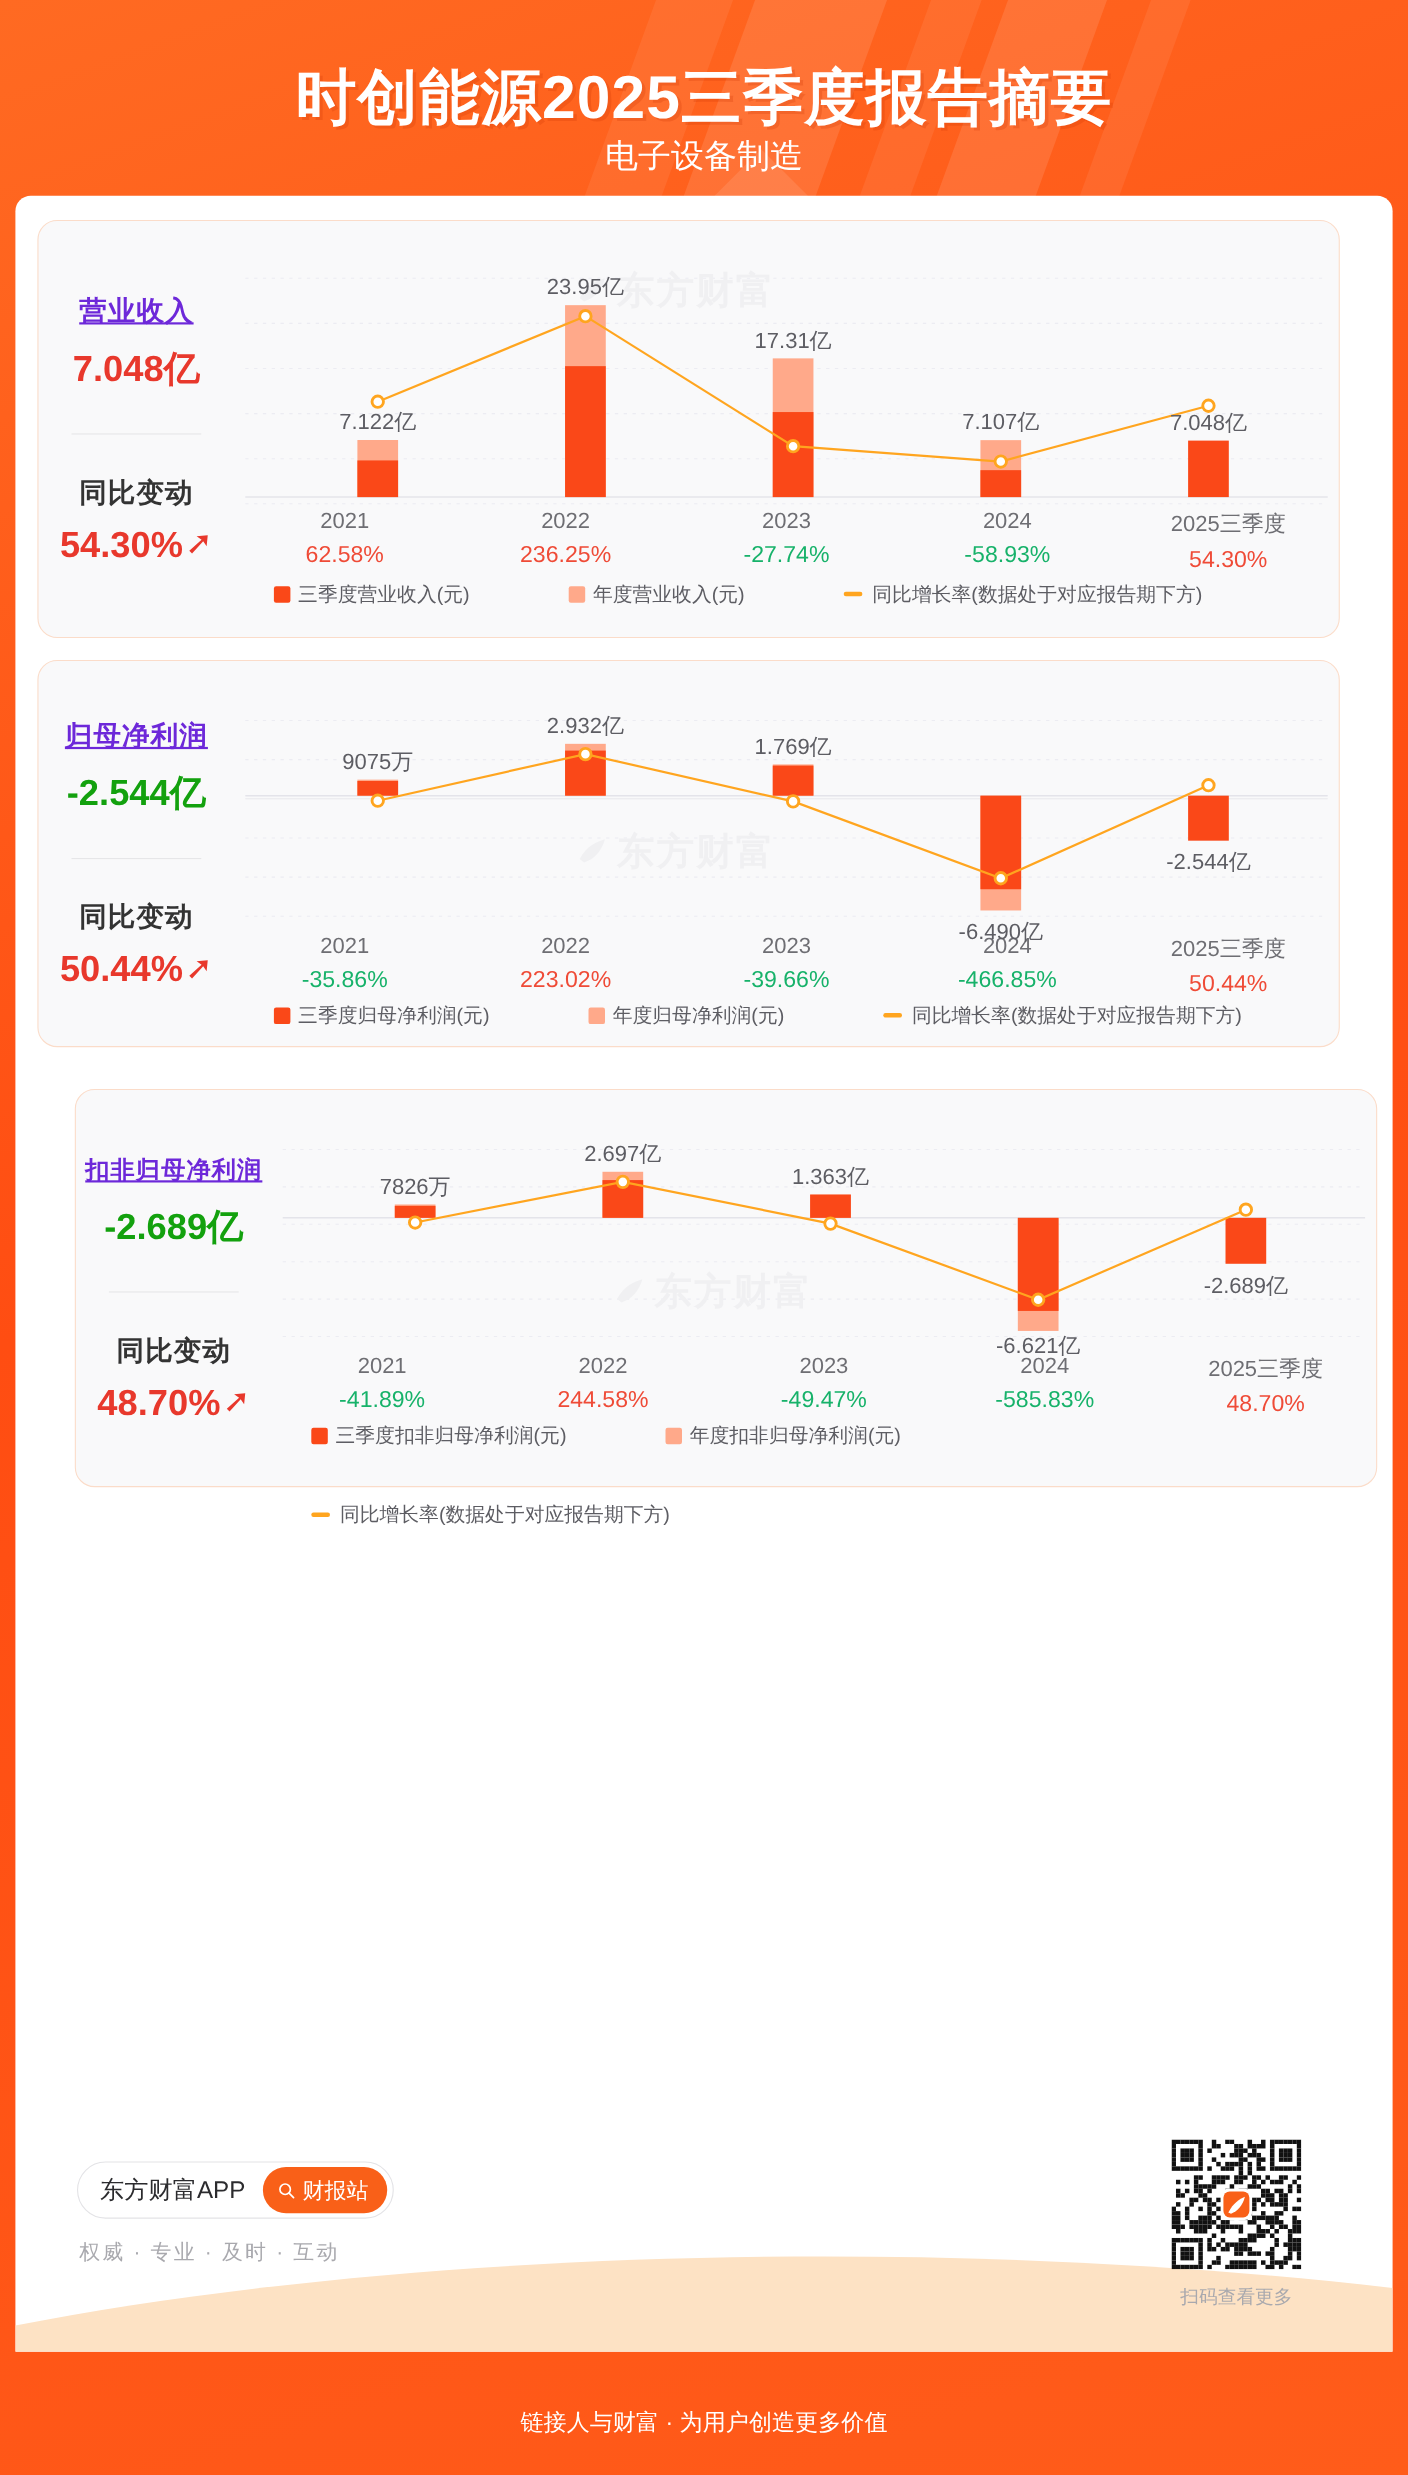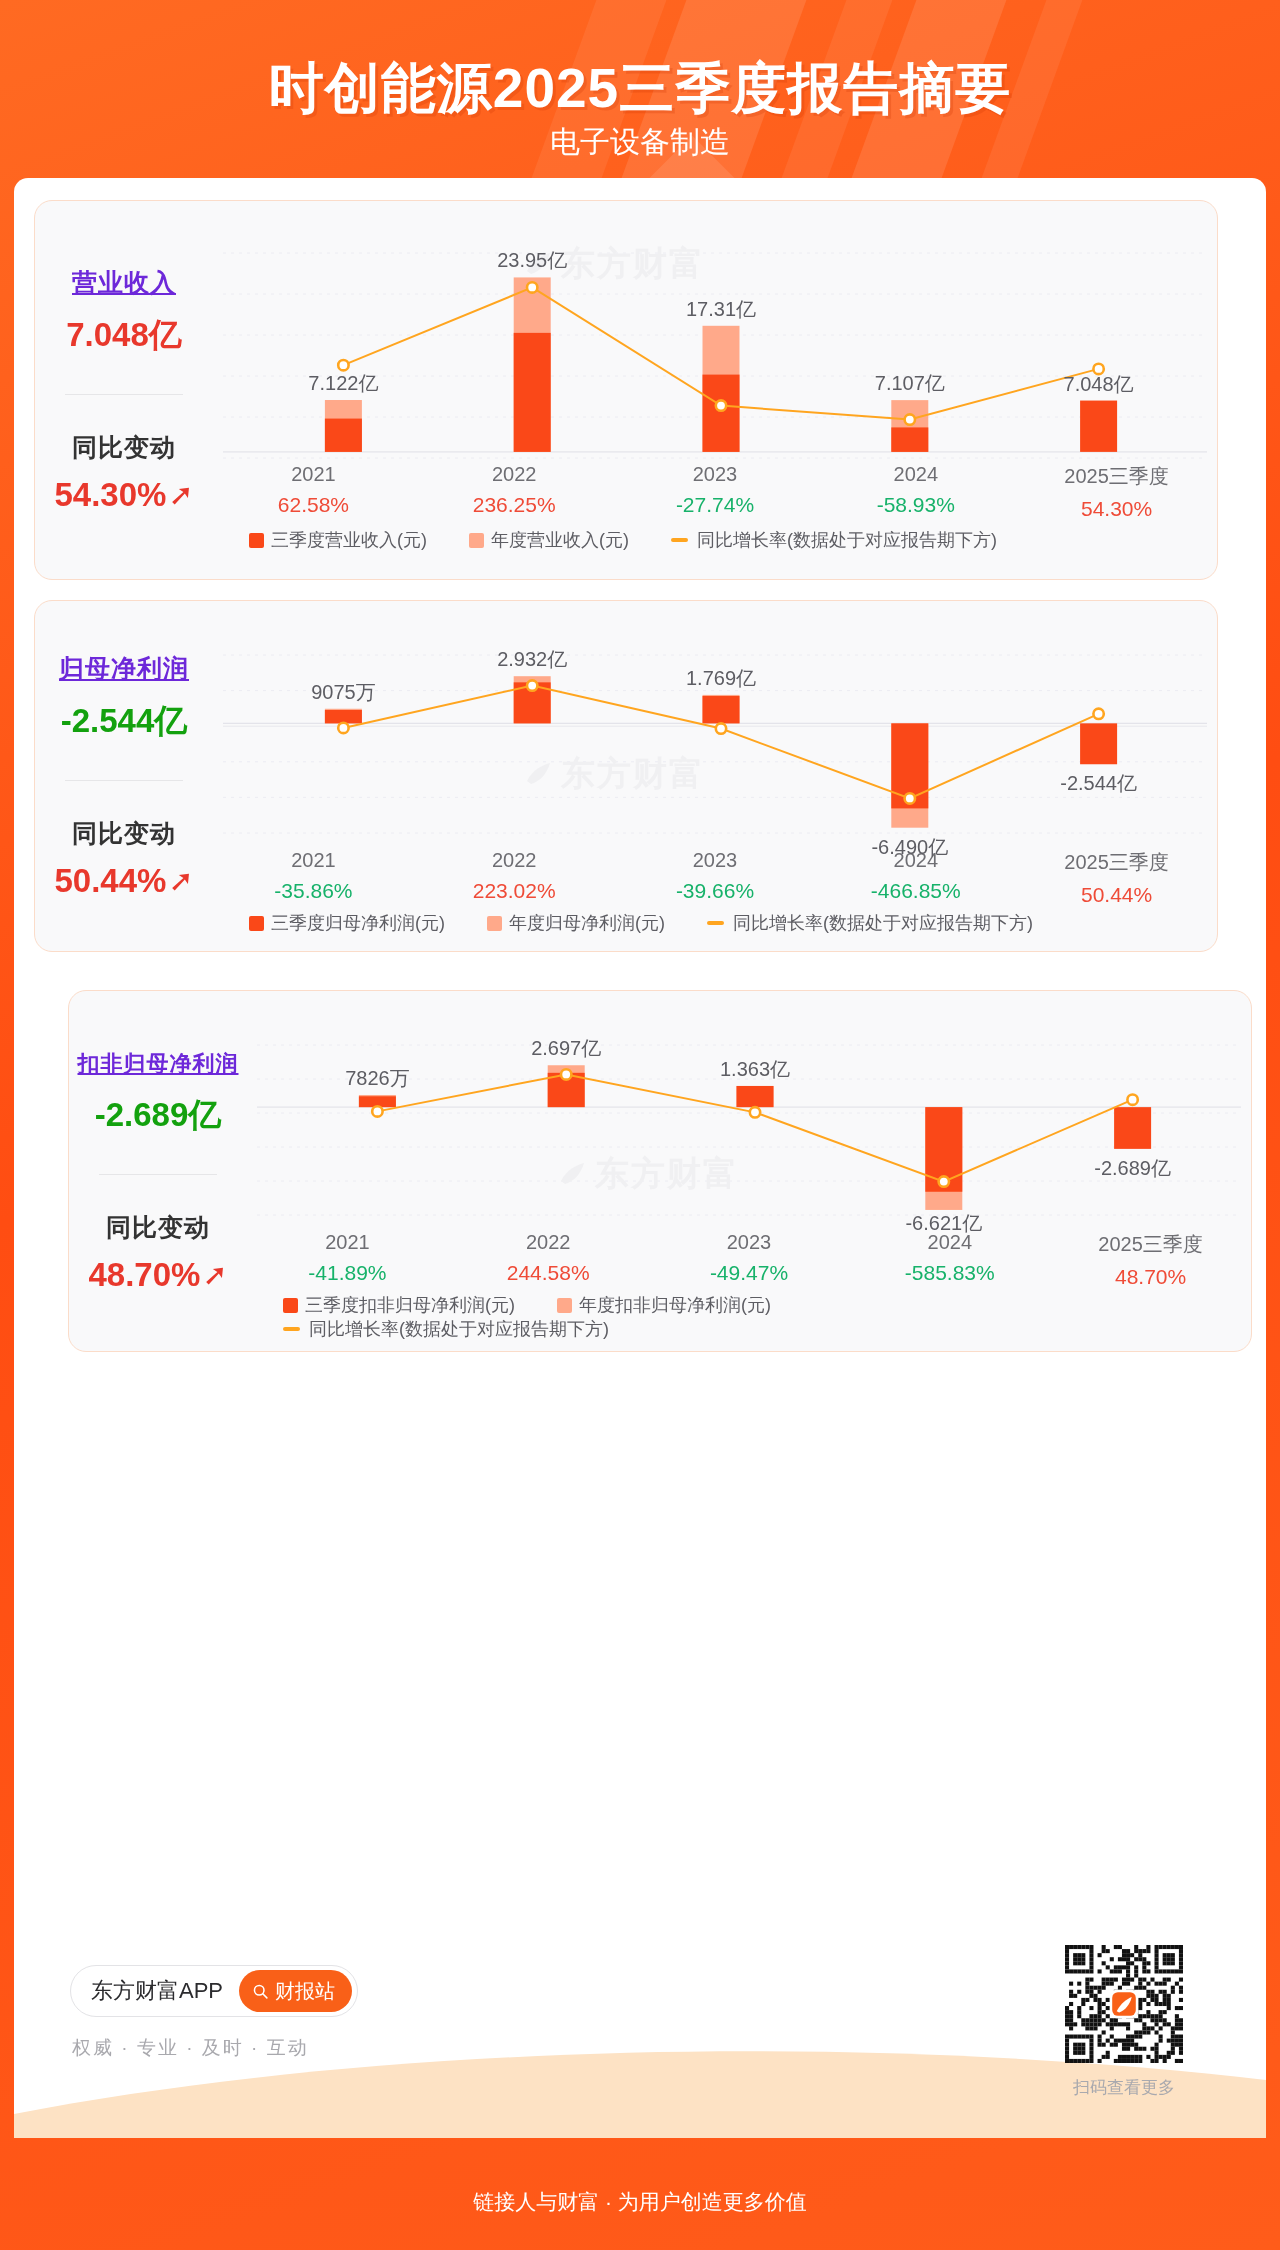--- a/index.html
+++ b/index.html
@@ -82,21 +82,21 @@
   .sec-right { position: absolute; left: 178px; top: 0; right: 0; height: 100%; }
 
   .plot { position: absolute; left: 0; top: 0; }
   .axis-row { position: absolute; left: 0; width: 100%; display: flex; }
   .axis-cell { flex: 1; text-align: center; }
   .axis-year { font-size: 20px; color: #6e6e73; }
   .axis-pct { font-size: 21px; margin-top: 7px; }
   .pct-red { color: #ef4b37; }
   .pct-green { color: #17b26a; }
 
-  .legend { position: absolute; display: flex; align-items: center; }
+  .legend { position: absolute; display: flex; align-items: center; gap: 48px; }
   .lg-item { display: flex; align-items: center; margin-right: 42px; }
   .lg-sq { width: 15px; height: 15px; border-radius: 2px; margin-right: 7px; }
   .lg-line { width: 17px; height: 4px; border-radius: 2px; margin-right: 9px; background: #ffa51f; }
   .lg-txt { font-size: 18px; color: #5d5d63; white-space: nowrap; }
 
   .bar-label { position: absolute; font-size: 20px; color: #5d5d63; white-space: nowrap; transform: translateX(-50%); }
   .watermark {
     position: absolute; display: flex; align-items: center;
     color: #f0f0f2; font-size: 34px; font-weight: bold; letter-spacing: 2px;
     pointer-events: none; user-select: none;

